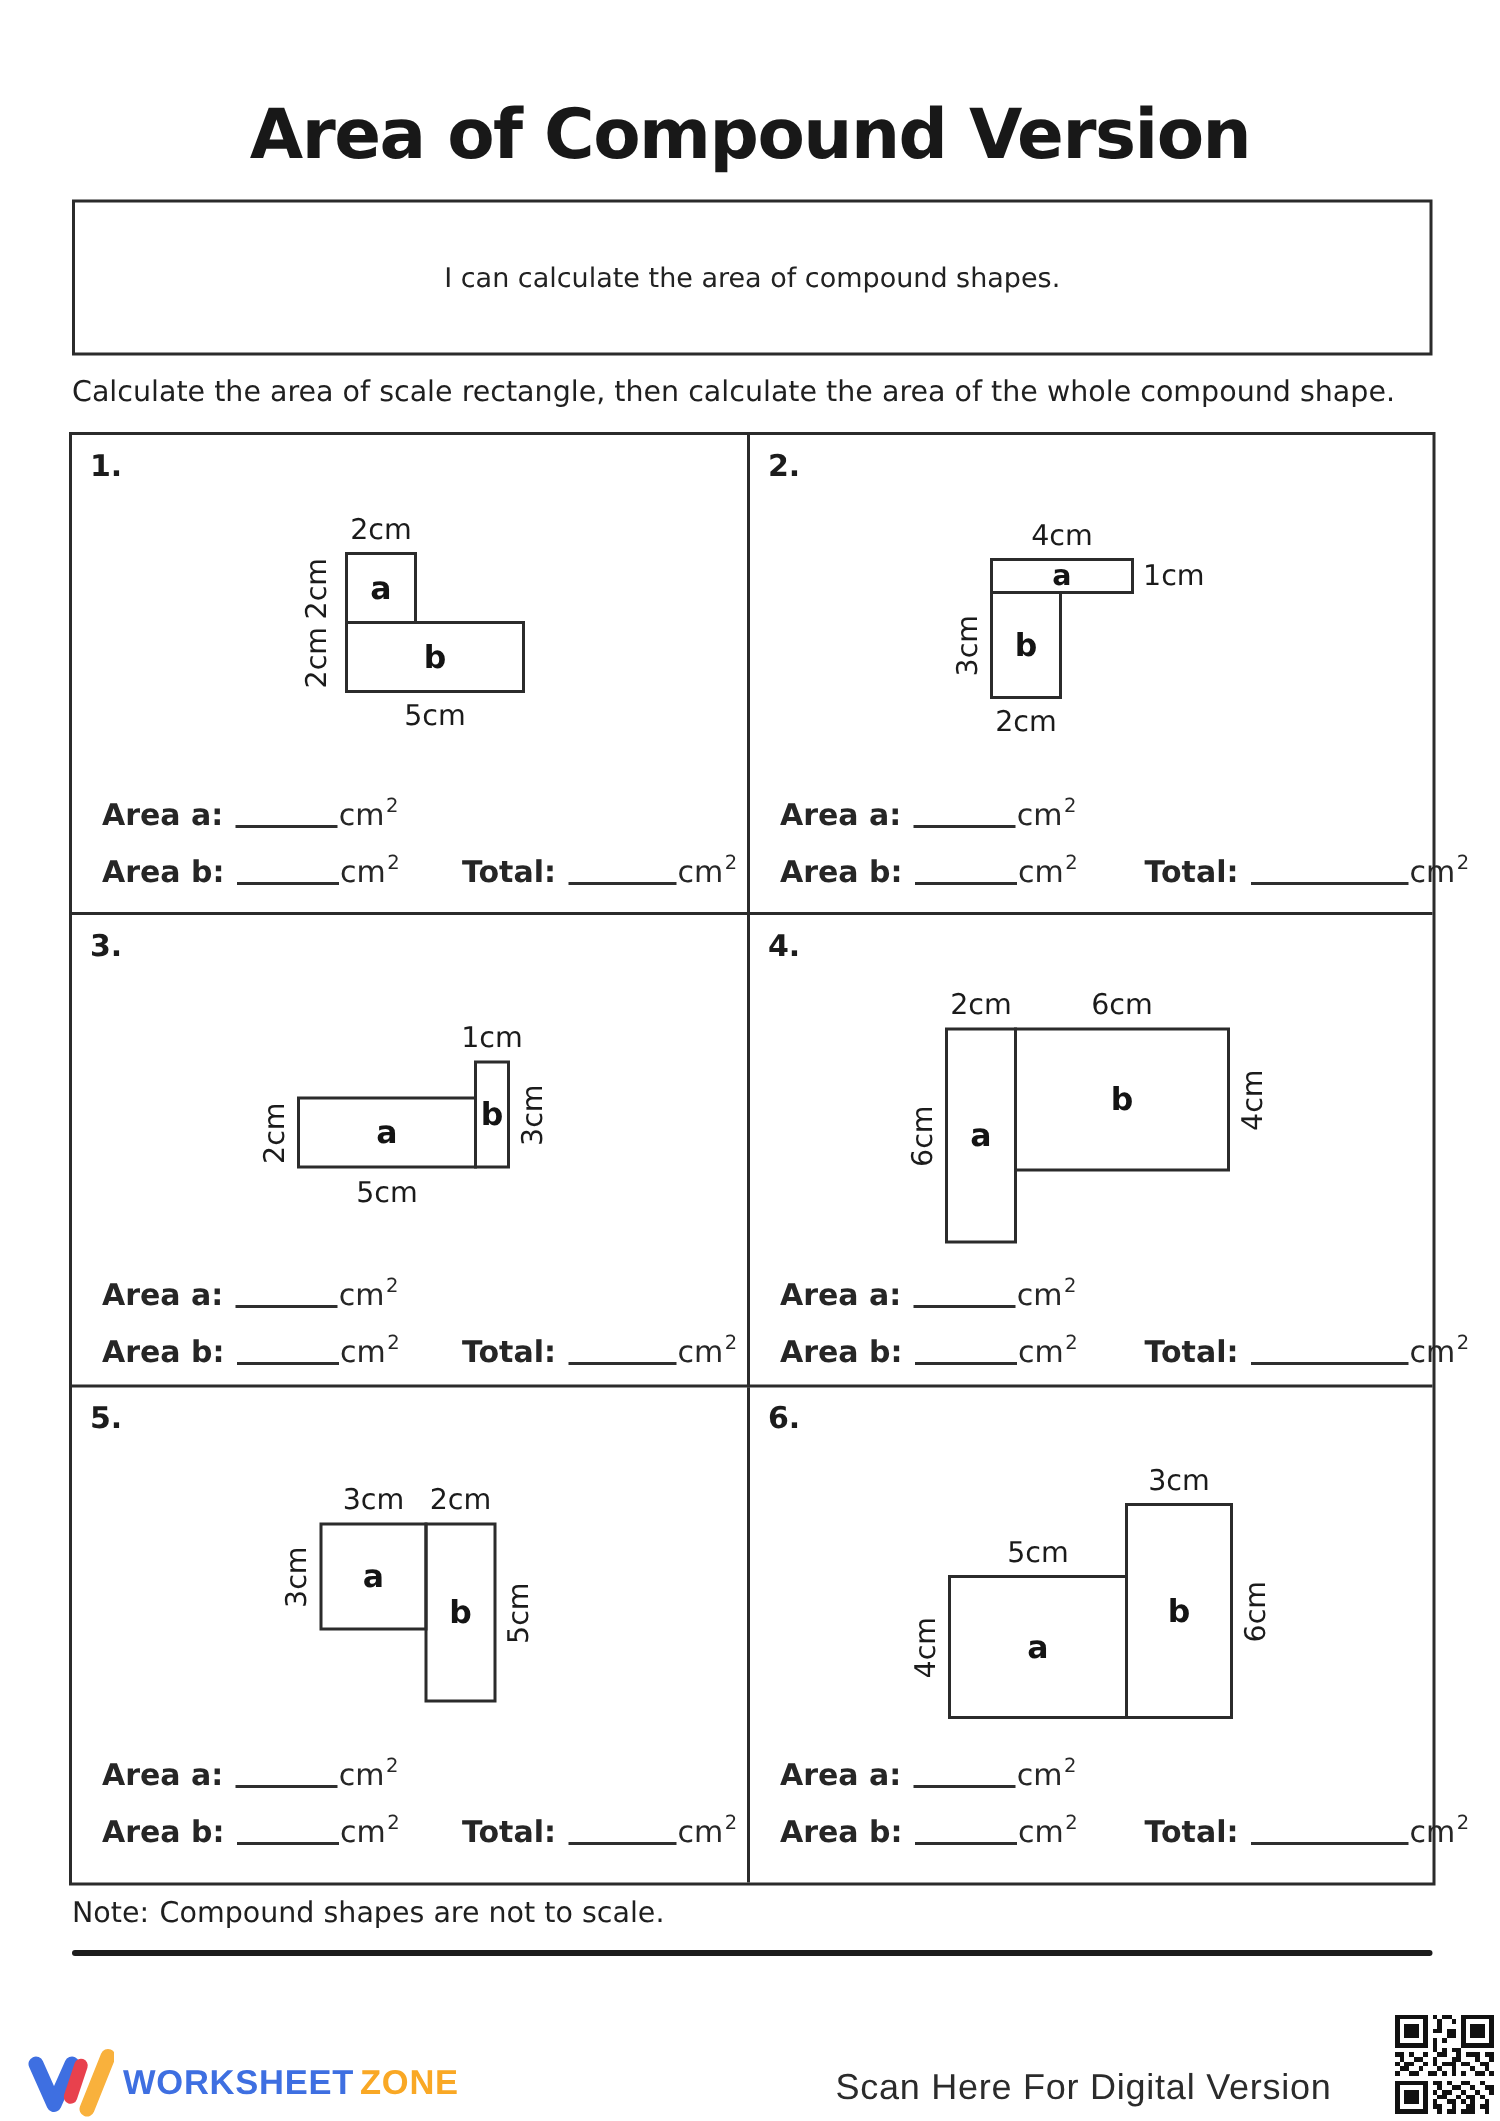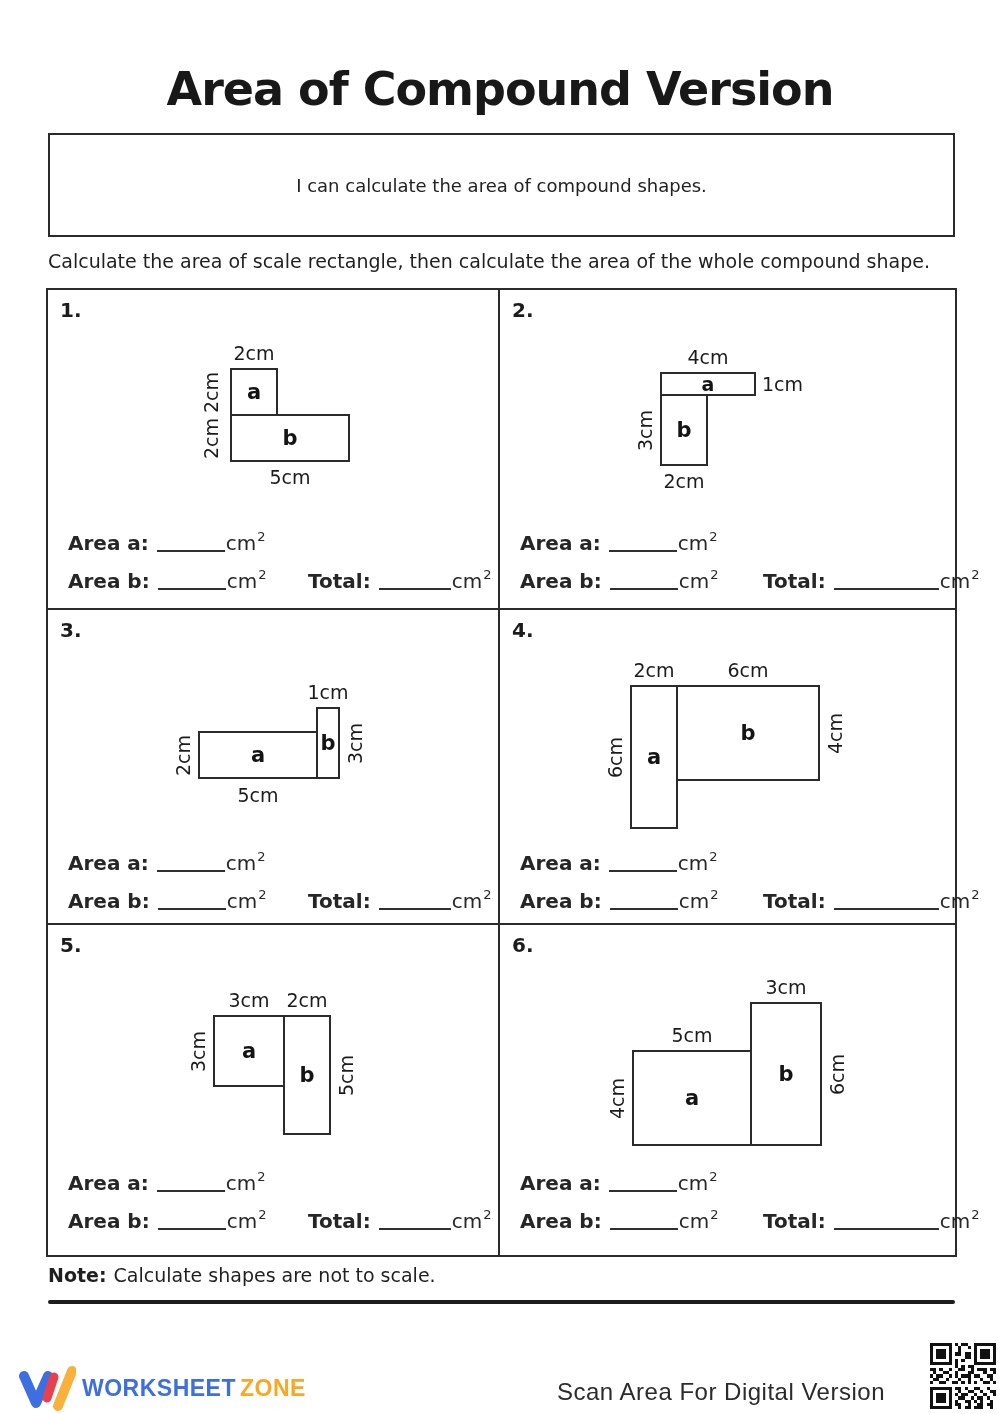--- a/index.html
+++ b/index.html
@@ -47,21 +47,21 @@
     text-align:center;width:26px;line-height:26px;font-size:19px;color:#1b1b1b;white-space:nowrap;
   }
   
   .ansrow{position:absolute;display:flex;align-items:flex-end;white-space:nowrap;}
   .anslabel{font-weight:600;font-size:20px;color:#262626;}
   .blank{display:inline-block;width:68px;height:20px;border-bottom:2px solid #2f2f2f;margin:0 1px 3px 8px;}
   .unit{font-size:20px;color:#262626;}
   .unit sup{font-size:13px;position:relative;top:-1px;left:1px;}
   
   .note{position:absolute;left:48px;top:1264px;font-size:19px;color:#1f1f1f;}
-  .note .npfx{font-weight:700;}
+  .note .npfx{font-weight:400;}
   .note .ntxt{margin-left:7px;}
   .rule{position:absolute;left:48px;top:1300px;width:907px;height:4px;background:#1d1d1d;border-radius:2px;}
   
   .brand{position:absolute;left:18px;top:1364px;display:flex;align-items:center;}
   .brand svg{display:block;}
   .brand-text{font-family:"Liberation Sans",sans-serif;font-weight:700;font-size:23px;letter-spacing:.5px;margin-left:6px;}
   .scan-text{
     position:absolute;left:557px;top:1378px;font-family:"Liberation Sans",sans-serif;
     font-size:24px;color:#2b2b2b;letter-spacing:.5px;
   }
@@ -250,39 +250,39 @@
     <div class="ansrow" style="left:263px;top:283px;">
       <span class="anslabel">Total:</span>
         <span class="blank" style="width:105px;"></span>
         <span class="unit"><span>cm</span><sup>2</sup></span>
     </div>
   </div>
 
 </div>
 
 <div class="note">
-  <span class="npfx">Note:</span><span class="ntxt">Calculate shapes are not to scale.</span>
+  <span class="npfx">Note:</span><span class="ntxt">Compound shapes are not to scale.</span>
 </div>
 
 <div class="rule"></div>
 
 <div class="brand">
   <span>
     <svg width="58" height="48" viewBox="0 0 58 48">
       <path d="M6 12 L18 39 L30 12" fill="none" stroke="#3E6FE1" stroke-width="10" stroke-linecap="round" stroke-linejoin="round"></path>
       <path d="M29 34 L36 13" fill="none" stroke="#E8414D" stroke-width="9" stroke-linecap="round"></path>
       <path d="M40 42 L54 7" fill="none" stroke="#F9B13C" stroke-width="10" stroke-linecap="round"></path>
     </svg>
   </span>
   <span class="brand-text">
     <span style="color:#3E6FE1;">WORKSHEET</span><span style="color:#F9A825;margin-left:4px;">ZONE</span>
   </span>
 </div>
 
-<div class="scan-text">Scan Area For Digital Version</div>
+<div class="scan-text">Scan Here For Digital Version</div>
 
 <div class="qr">
   <svg width="66" height="68" viewBox="0 0 21 21" shape-rendering="crispEdges">
     <rect x="0" y="0" width="21" height="21" fill="#ffffff"></rect>
     <g fill="#111111">
       <rect x="0" y="0" width="7" height="7"></rect>
         <rect x="14" y="0" width="7" height="7"></rect>
         <rect x="0" y="14" width="7" height="7"></rect>
       <rect x="1" y="1" width="5" height="5" fill="#ffffff"></rect>
         <rect x="15" y="1" width="5" height="5" fill="#ffffff"></rect>

